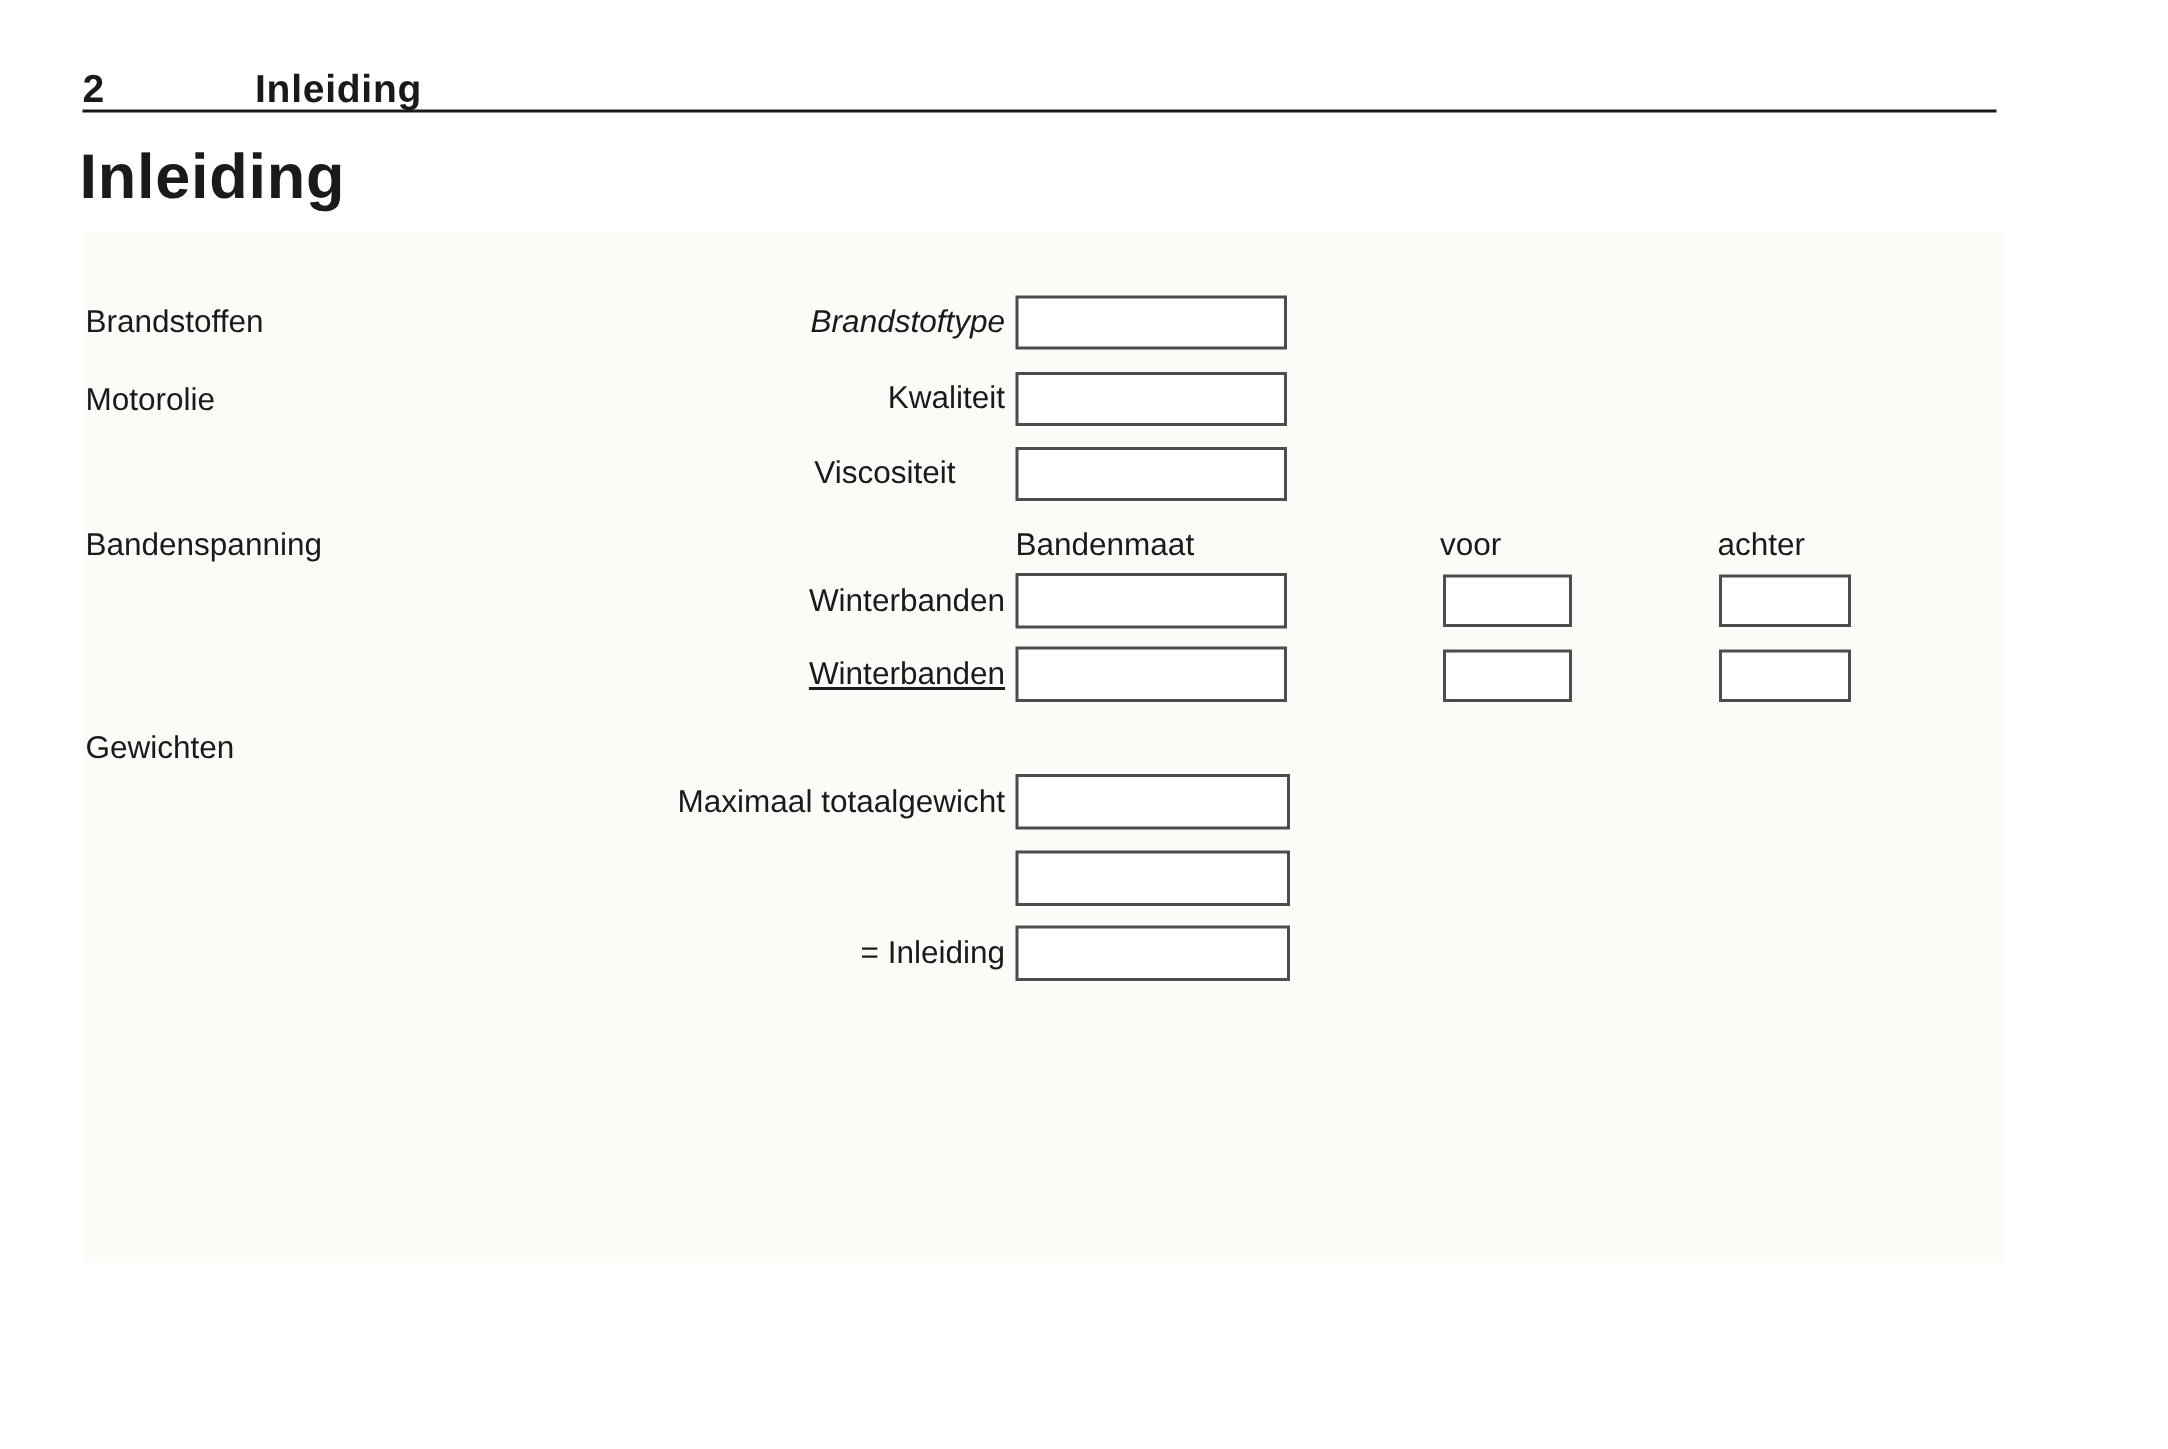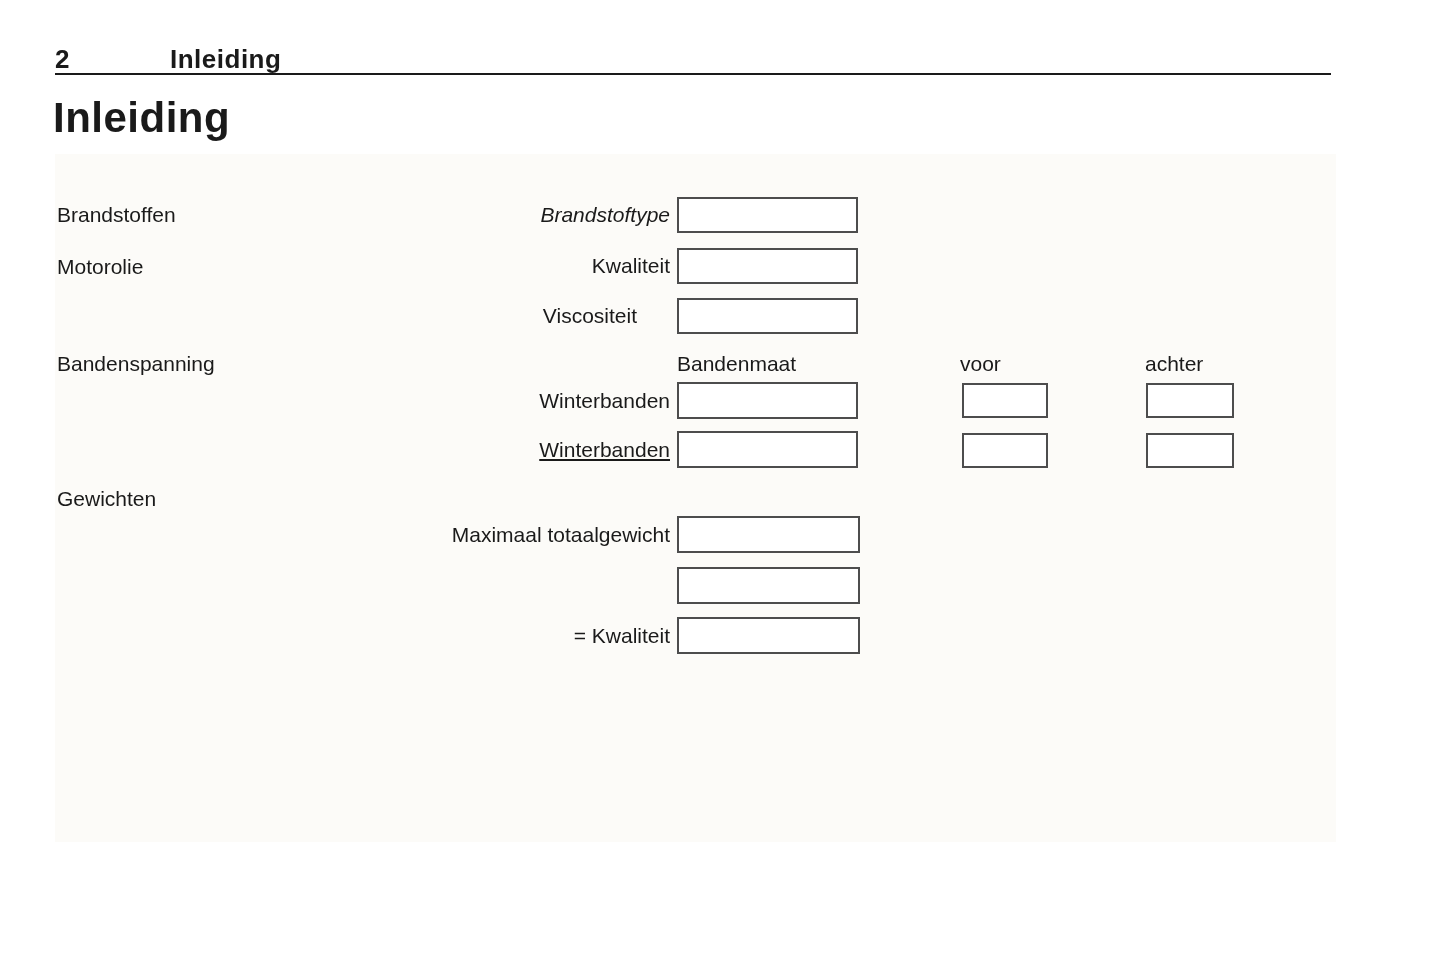--- a/index.html
+++ b/index.html
@@ -81,16 +81,16 @@
   <div class="abs lbl lbl-right" style="right:775px;top:438px;text-decoration:underline;">Winterbanden</div>
   <input class="fill-box" style="left: 677px; top: 431px; width: 181px; height: 37px;" value="">
   <input class="fill-box" style="left: 962px; top: 433px; width: 86px; height: 35px;" value="">
   <input class="fill-box" style="left: 1146px; top: 433px; width: 88px; height: 35px;" value="">
 
   <div class="abs lbl lbl-right" style="right:775px;top:523px;">Maximaal totaalgewicht</div>
   <input class="fill-box" style="left: 677px; top: 516px; width: 183px; height: 37px;" value="">
 
   <input class="fill-box" style="left: 677px; top: 567px; width: 183px; height: 37px;" value="">
 
-  <div class="abs lbl lbl-right" style="right:775px;top:624px;">= Kwaliteit</div>
+  <div class="abs lbl lbl-right" style="right:775px;top:624px;">= Inleiding</div>
   <input class="fill-box" style="left: 677px; top: 617px; width: 183px; height: 37px;" value="">
 
 </div>
 
 </body></html>

